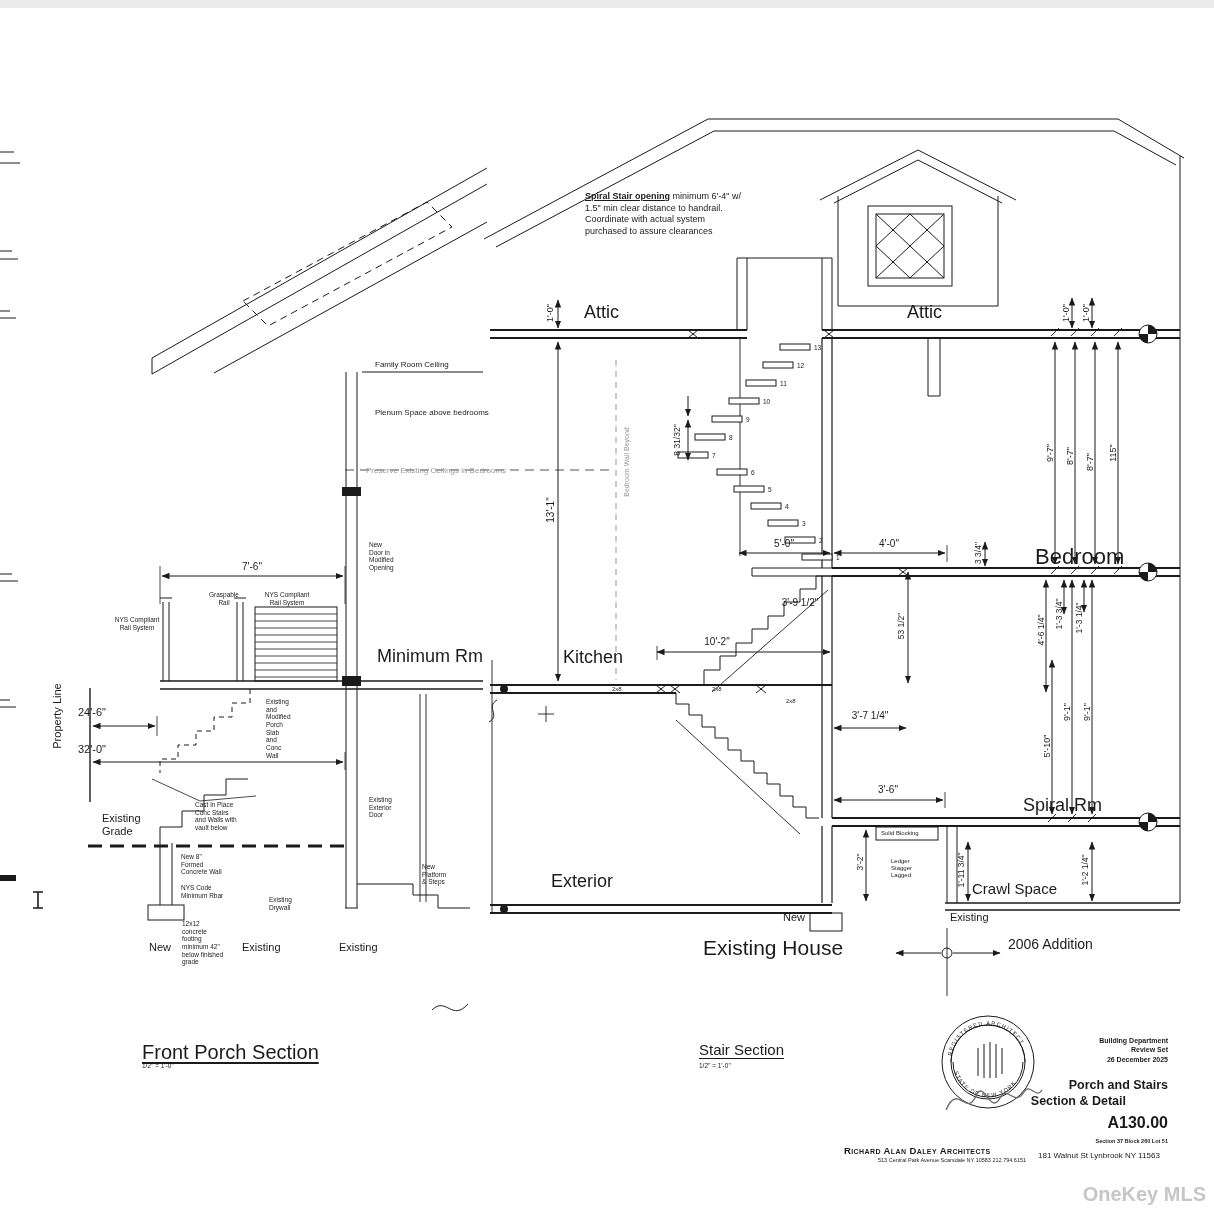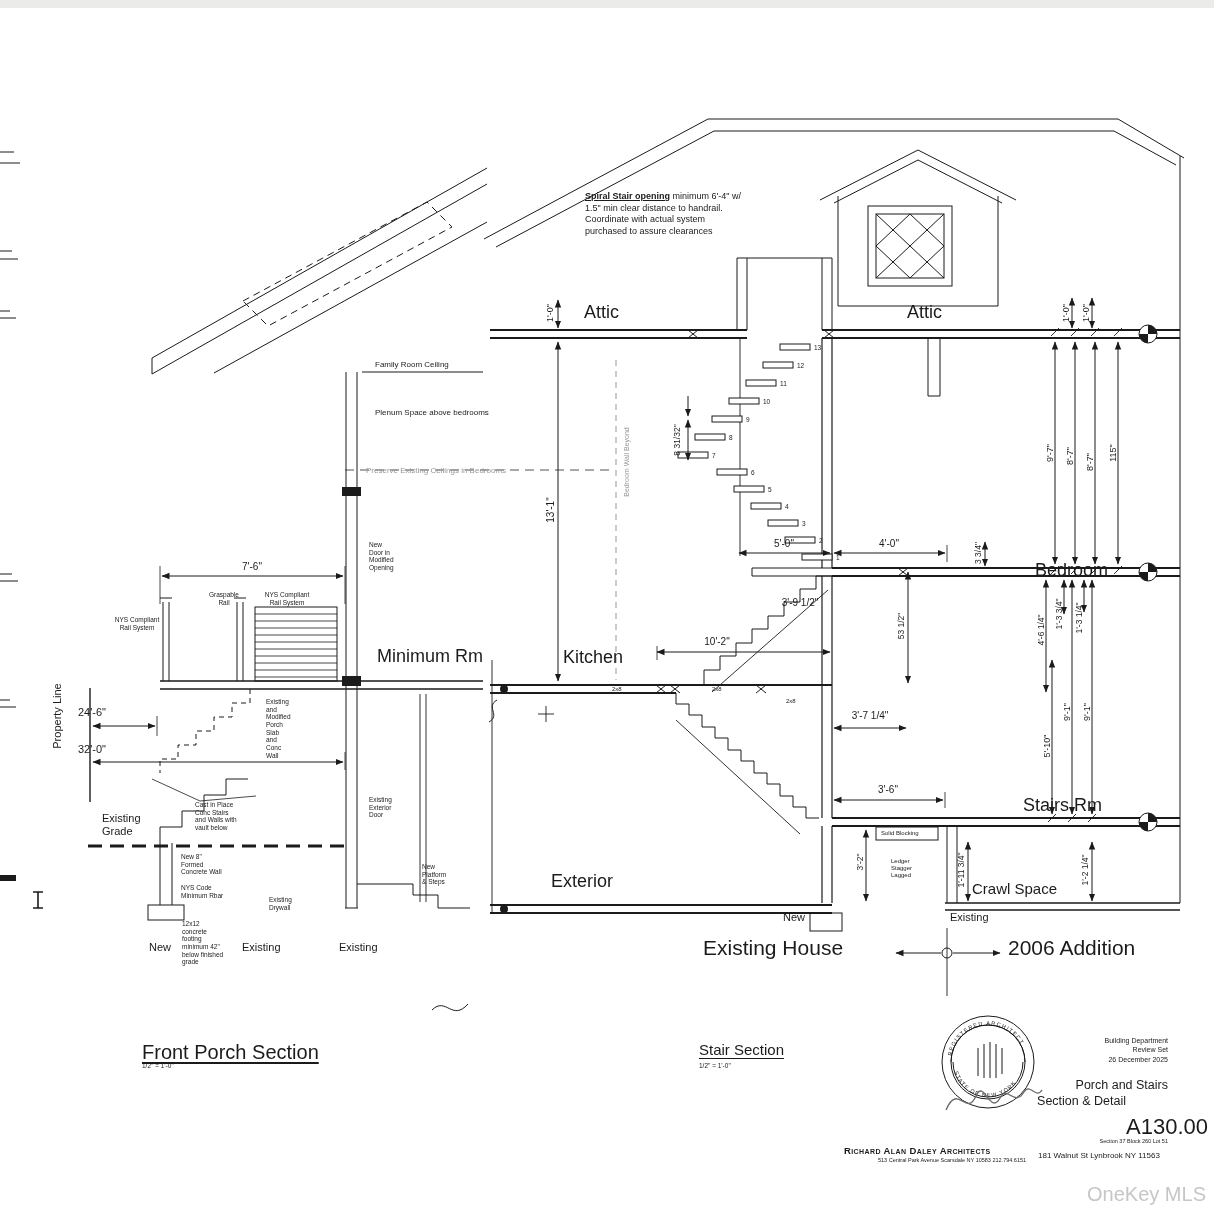--- a/index.html
+++ b/index.html
@@ -5,21 +5,21 @@
   html,body{margin:0;padding:0;background:#fbfbfa;}
   #page{position:relative;width:1214px;height:1209px;background:#ffffff;overflow:hidden;
         font-family:"Liberation Sans",sans-serif;color:#1b1b1b;}
   .top-band{position:absolute;left:0;top:0;width:1214px;height:8px;background:#ebebea;}
   svg text{font-family:"Liberation Sans",sans-serif;fill:#1b1b1b;}
   .lbl{position:absolute;white-space:pre-line;line-height:1.18;color:#1b1b1b;}
   .ctr{transform:translateX(-50%);text-align:center;}
   .rot{transform:translate(-50%,-50%) rotate(-90deg);white-space:nowrap;line-height:1;}
   .gray{color:#979797;}
   .tc{text-align:center;}
-  .tr{text-align:right;}
+  .tr{text-align:right;font-weight:bold;}
   .u-title{text-decoration:underline;text-underline-offset:3px;}
   .note{width:160px;font-size:9px;line-height:1.28;}
   .note .u{font-weight:bold;text-decoration:underline;}
   .wm{color:#c6c6c6;font-size:20px;}
   .firm{font-weight:bold;font-variant:small-caps;letter-spacing:.4px;}
 </style>
 </head>
 <body>
 
 <div id="page">
@@ -297,62 +297,62 @@
 <div class="lbl" style="left:907px;top:302px;font-size:18px">Attic</div>
 <div class="lbl rot" style="left:550px;top:313px;font-size:9px">1'-0"</div>
 <div class="lbl rot" style="left:1066px;top:313px;font-size:9px">1'-0"</div>
 <div class="lbl rot" style="left:1086px;top:313px;font-size:9px">1'-0"</div>
 <div class="lbl rot" style="left:551px;top:510px;font-size:10px">13'-1"</div>
 <div class="lbl rot" style="left:677px;top:440px;font-size:8.5px">8 31/32"</div>
 <div class="lbl rot gray" style="left:626px;top:462px;font-size:7px">Bedroom Wall Beyond</div>
 <div class="lbl ctr tc" style="left:784px;top:538px;font-size:10px">5'-0"</div>
 <div class="lbl ctr tc" style="left:889px;top:538px;font-size:10px">4'-0"</div>
 <div class="lbl rot" style="left:978px;top:553px;font-size:8.5px">3 3/4"</div>
-<div class="lbl" style="left:1035px;top:560px;font-size:18px">Bedroom</div>
+<div class="lbl" style="left:1035px;top:544px;font-size:22px">Bedroom</div>
 <div class="lbl ctr tc" style="left:800px;top:597px;font-size:10px">3'-9 1/2"</div>
 <div class="lbl ctr tc" style="left:717px;top:636px;font-size:10px">10'-2"</div>
 <div class="lbl rot" style="left:901px;top:626px;font-size:8.5px">53 1/2"</div>
 <div class="lbl" style="left:563px;top:647px;font-size:18px">Kitchen</div>
 <div class="lbl" style="left:612px;top:686px;font-size:6px">2x8</div>
 <div class="lbl" style="left:712px;top:686px;font-size:6px">2x8</div>
 <div class="lbl" style="left:786px;top:698px;font-size:6px">2x8</div>
 <div class="lbl ctr tc" style="left:870px;top:710px;font-size:10px">3'-7 1/4"</div>
 <div class="lbl rot" style="left:1050px;top:453px;font-size:9px">9'-7"</div>
 <div class="lbl rot" style="left:1070px;top:456px;font-size:9px">8'-7"</div>
 <div class="lbl rot" style="left:1090px;top:462px;font-size:9px">8'-7"</div>
 <div class="lbl rot" style="left:1113px;top:453px;font-size:9px">115"</div>
 <div class="lbl rot" style="left:1041px;top:630px;font-size:8.5px">4'-6 1/4"</div>
 <div class="lbl rot" style="left:1059px;top:614px;font-size:8.5px">1'-3 3/4"</div>
 <div class="lbl rot" style="left:1079px;top:618px;font-size:8.5px">1'-3 1/4"</div>
 <div class="lbl rot" style="left:1067px;top:712px;font-size:9px">9'-1"</div>
 <div class="lbl rot" style="left:1087px;top:712px;font-size:9px">9'-1"</div>
 <div class="lbl rot" style="left:1047px;top:746px;font-size:9px">5'-10"</div>
-<div class="lbl" style="left:1023px;top:795px;font-size:18px">Stairs Rm</div>
+<div class="lbl" style="left:1023px;top:795px;font-size:18px">Spiral Rm</div>
 <div class="lbl ctr tc" style="left:888px;top:784px;font-size:10px">3'-6"</div>
 <div class="lbl" style="left:881px;top:830px;font-size:6px">Solid Blocking</div>
 <div class="lbl rot" style="left:860px;top:862px;font-size:8.5px">3'-2"</div>
 <div class="lbl" style="left:891px;top:858px;font-size:6px">Ledger
 Stagger
 Lagged</div>
 <div class="lbl rot" style="left:961px;top:870px;font-size:8.5px">1'-11 3/4"</div>
 <div class="lbl rot" style="left:1085px;top:870px;font-size:8.5px">1'-2 1/4"</div>
 <div class="lbl" style="left:972px;top:880px;font-size:15px">Crawl Space</div>
 <div class="lbl" style="left:551px;top:871px;font-size:18px">Exterior</div>
 <div class="lbl" style="left:783px;top:911px;font-size:11px">New</div>
 <div class="lbl" style="left:950px;top:911px;font-size:11px">Existing</div>
 <div class="lbl" style="left:703px;top:936px;font-size:21px">Existing House</div>
-<div class="lbl" style="left:1008px;top:936px;font-size:21px">2006 Addition</div>
+<div class="lbl" style="left:1008px;top:936px;font-size:14px">2006 Addition</div>
 <div class="lbl u-title" style="left:699px;top:1041px;font-size:15px">Stair Section</div>
 <div class="lbl" style="left:699px;top:1062px;font-size:6.5px">1/2" = 1'-0"</div>
 
 <div class="lbl tr" style="left:1058px;top:1036px;width:110px;font-size:7px;line-height:1.35">Building Department
 Review Set
 26 December 2025</div>
 <div class="lbl tr" style="left:1030px;top:1078px;width:138px;font-size:12.5px">Porch and Stairs</div>
 <div class="lbl tr" style="left:988px;top:1094px;width:138px;font-size:12.5px">Section &amp; Detail</div>
-<div class="lbl tr" style="left:1070px;top:1114px;width:138px;font-size:22px;font-weight:normal">A130.00</div>
+<div class="lbl tr" style="left:1030px;top:1114px;width:138px;font-size:16px;font-weight:bold">A130.00</div>
 <div class="lbl tr" style="left:1030px;top:1138px;width:138px;font-size:5.5px">Section 37   Block 260   Lot 51</div>
 <div class="lbl firm" style="left:844px;top:1145px;font-size:9.5px">Richard Alan Daley  Architects</div>
 <div class="lbl" style="left:878px;top:1157px;font-size:5.5px">513 Central Park Avenue   Scarsdale NY 10583    212.794.6151</div>
 <div class="lbl" style="left:1038px;top:1151px;font-size:8px">181 Walnut St Lynbrook NY  11563</div>
 <div class="lbl wm tr" style="left:1006px;top:1183px;width:200px">OneKey MLS</div>
 
 </div>
 
 </body></html>

